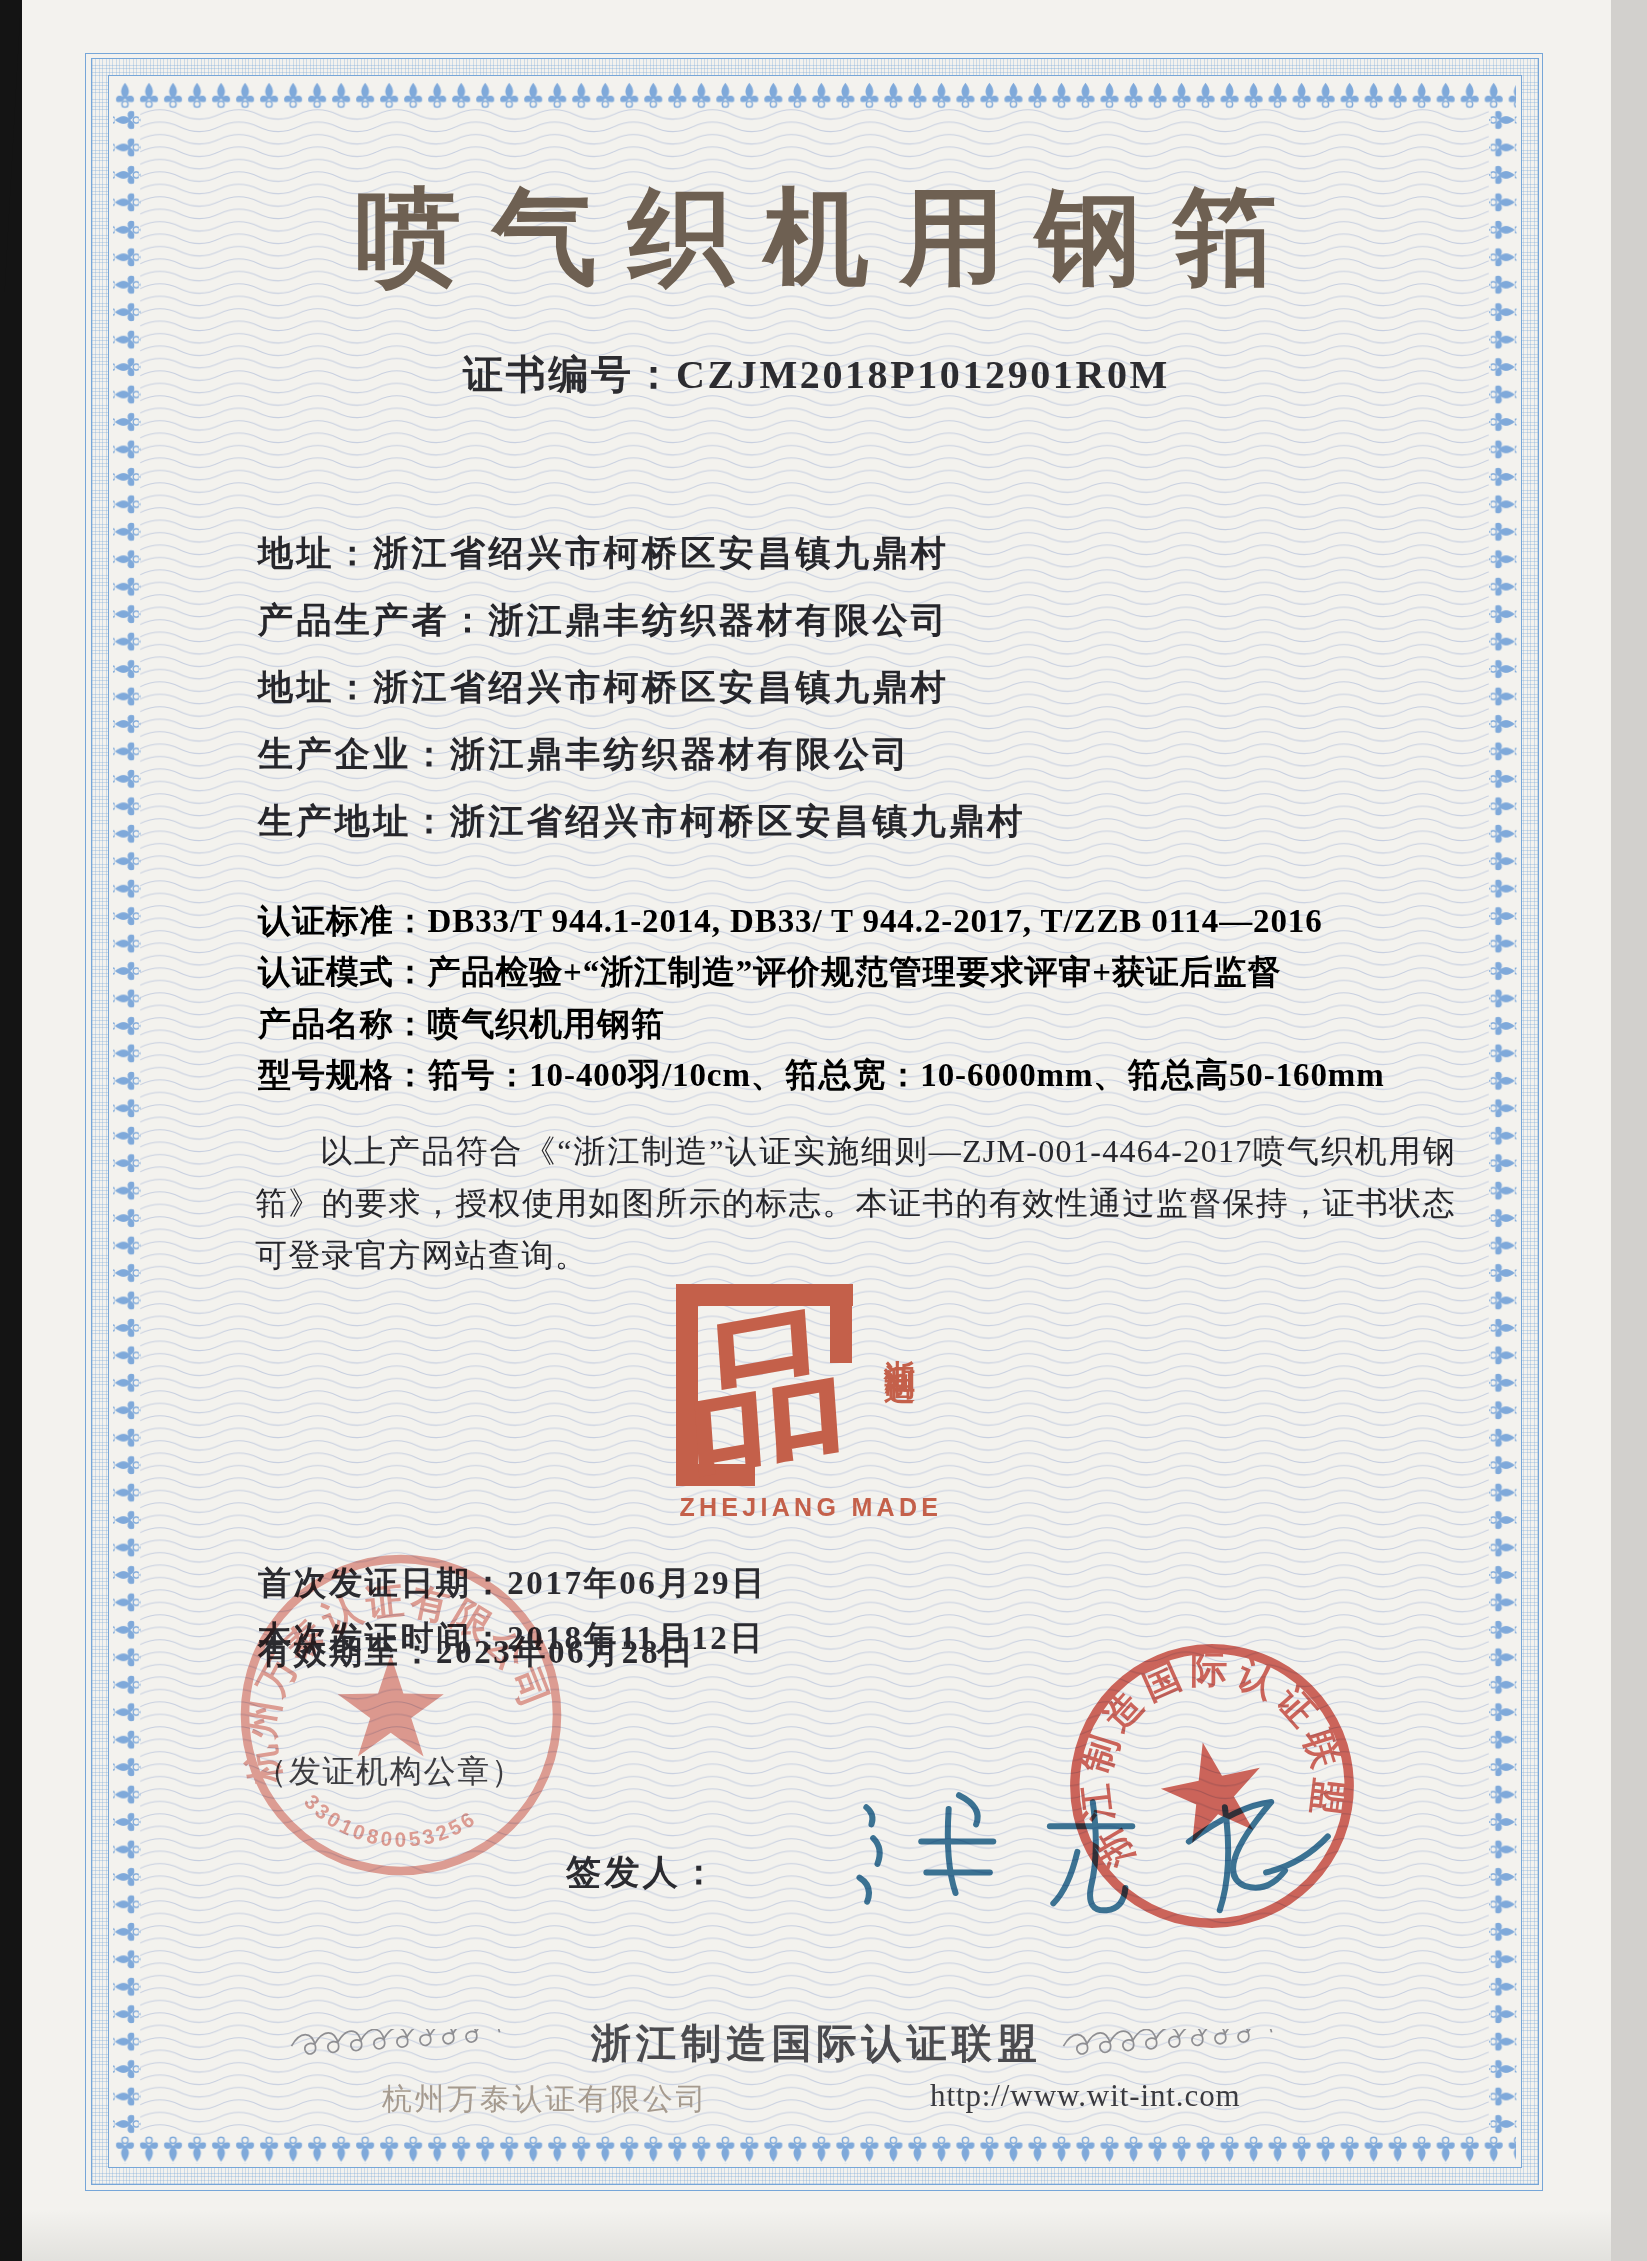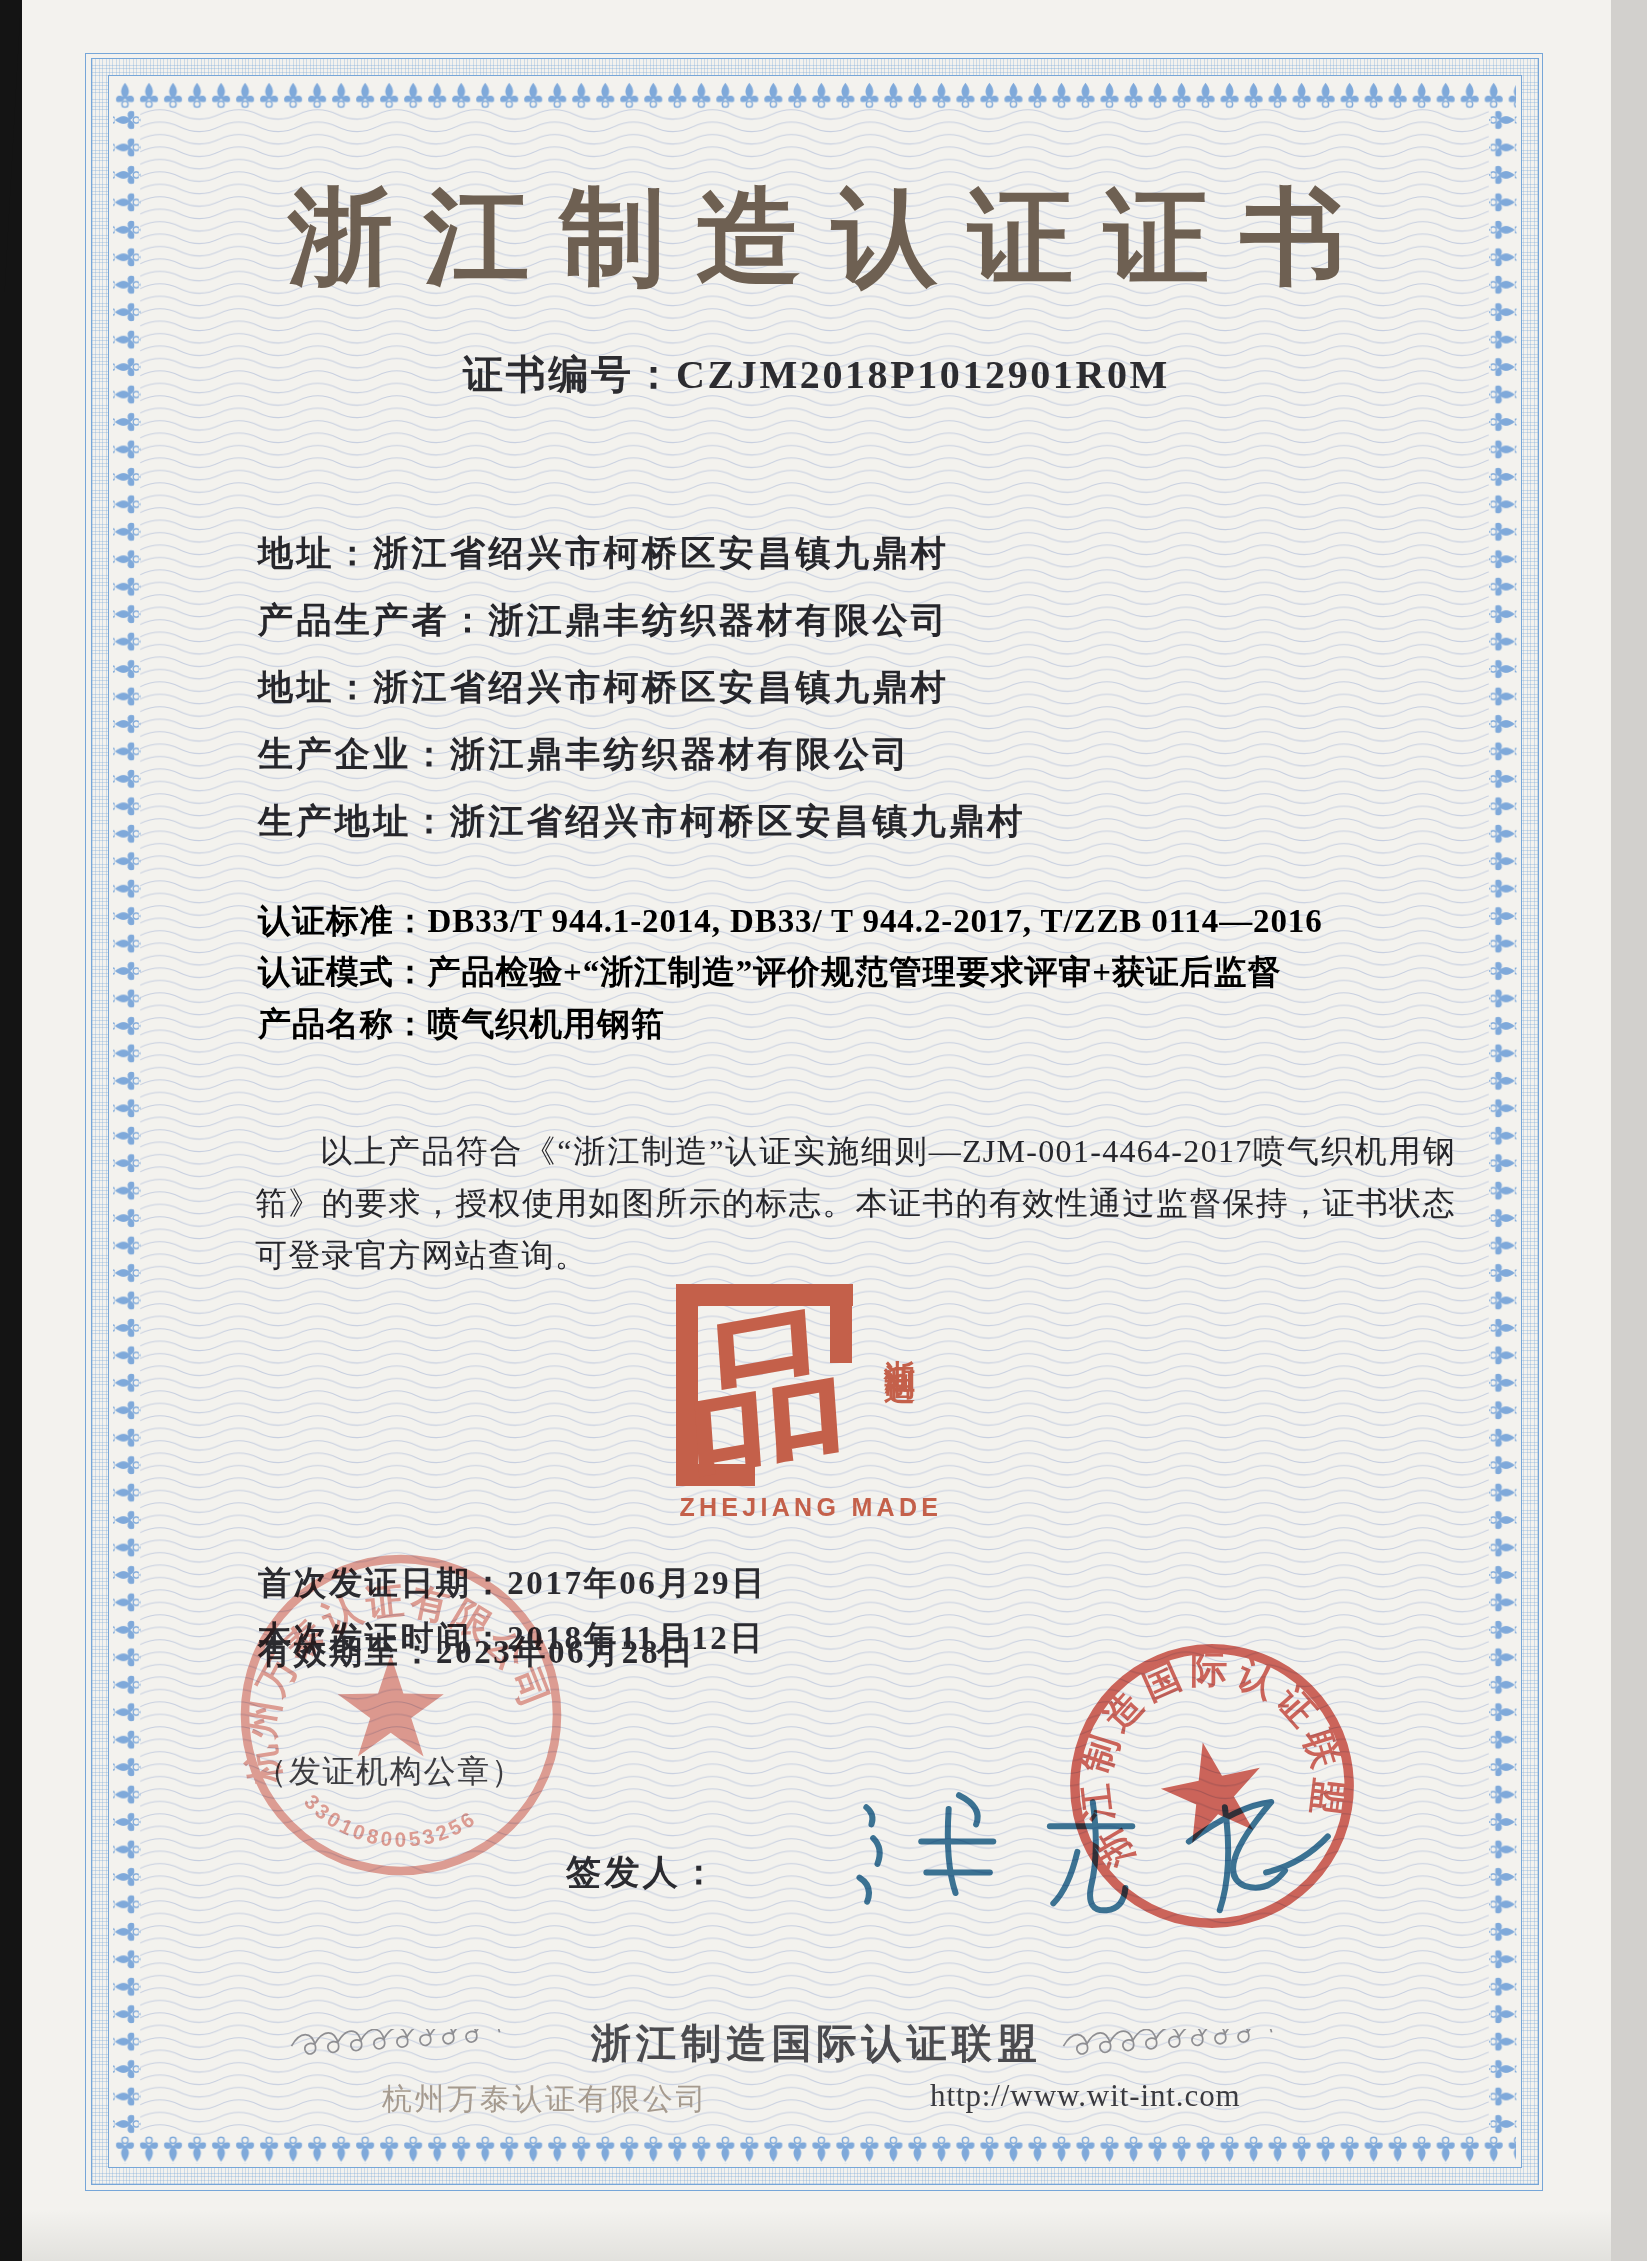--- a/index.html
+++ b/index.html
@@ -165,32 +165,33 @@
         <defs>
             <pattern id="wv" width="92" height="14.5" patternUnits="userSpaceOnUse">
           <path d="M0 7.5 Q 23 -3.5 46 7.5 T 92 7.5" fill="none" stroke="#a9b7d6" stroke-width="1.2"></path>
         </pattern>
           </defs>
         <rect width="1572" height="2364" fill="url(#wv)" opacity="0.62"></rect>
       </svg>
     </div>
 
     <div class="content">
-      <div class="title">浙江制造认证证书</div>
+      <div class="title">喷气织机用钢筘</div>
       <div class="certno">证书编号：CZJM2018P1012901R0M</div>
 
       <div class="field-row" style="top:530px">地址：浙江省绍兴市柯桥区安昌镇九鼎村</div>
       <div class="field-row" style="top:597px">产品生产者：浙江鼎丰纺织器材有限公司</div>
       <div class="field-row" style="top:664px">地址：浙江省绍兴市柯桥区安昌镇九鼎村</div>
       <div class="field-row" style="top:798px">生产地址：浙江省绍兴市柯桥区安昌镇九鼎村</div>
       <div class="field-row" style="top:731px">生产企业：浙江鼎丰纺织器材有限公司</div>
 
       <div class="std-row" style="top:899px">认证标准：DB33/T 944.1-2014, DB33/ T 944.2-2017, T/ZZB 0114—2016</div>
       <div class="std-row" style="top:950px">认证模式：产品检验+“浙江制造”评价规范管理要求评审+获证后监督</div>
       <div class="std-row" style="top:1002px">产品名称：喷气织机用钢筘</div>
+      <div class="std-row" style="top:1053px">型号规格：筘号：10-400羽/10cm、筘总宽：10-6000mm、筘总高50-160mm</div>
 
       <div class="para">以上产品符合《“浙江制造”认证实施细则—ZJM-001-4464-2017喷气织机用钢筘》的要求，授权使用如图所示的标志。本证书的有效性通过监督保持，证书状态可登录官方网站查询。</div>
 
       <div class="logo">
         <div class="lg-bar lg-left"></div>
         <div class="lg-bar lg-top"></div>
         <div class="lg-bar lg-stub"></div>
         <div class="lg-bar lg-foot"></div>
         <div class="lg-pin">品</div>
         <div class="lg-vert">浙江制造</div>

